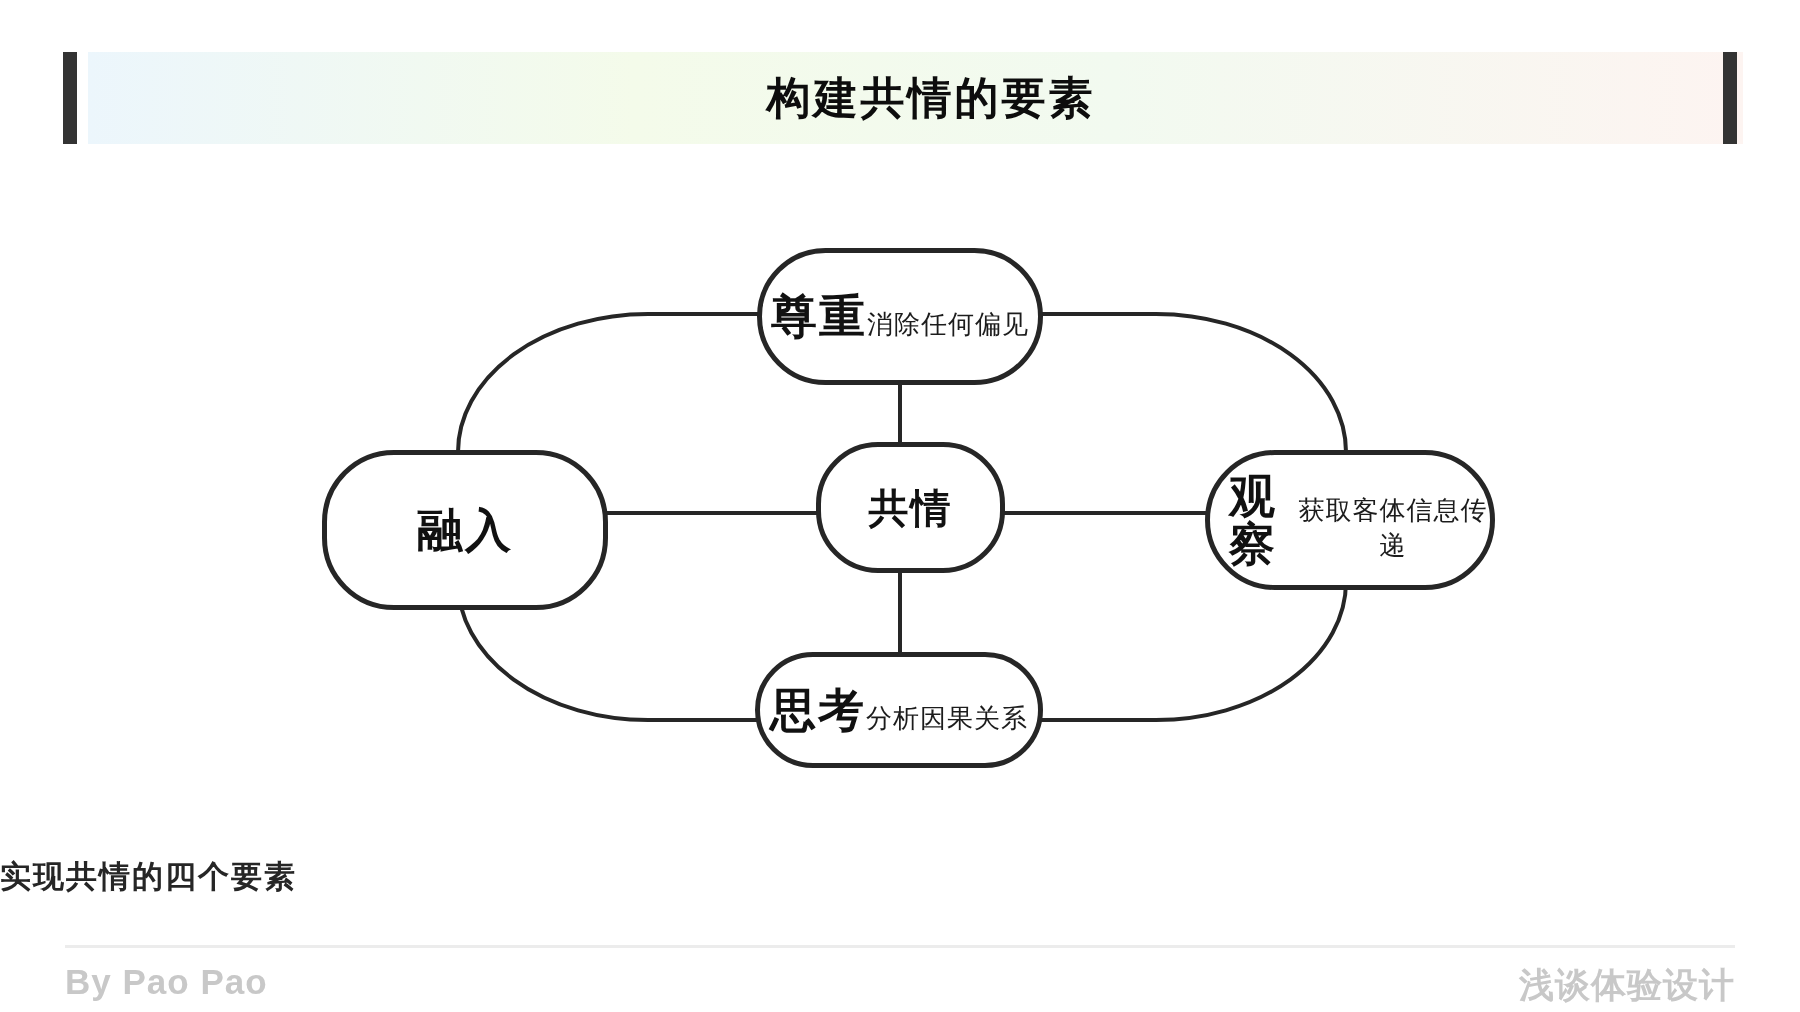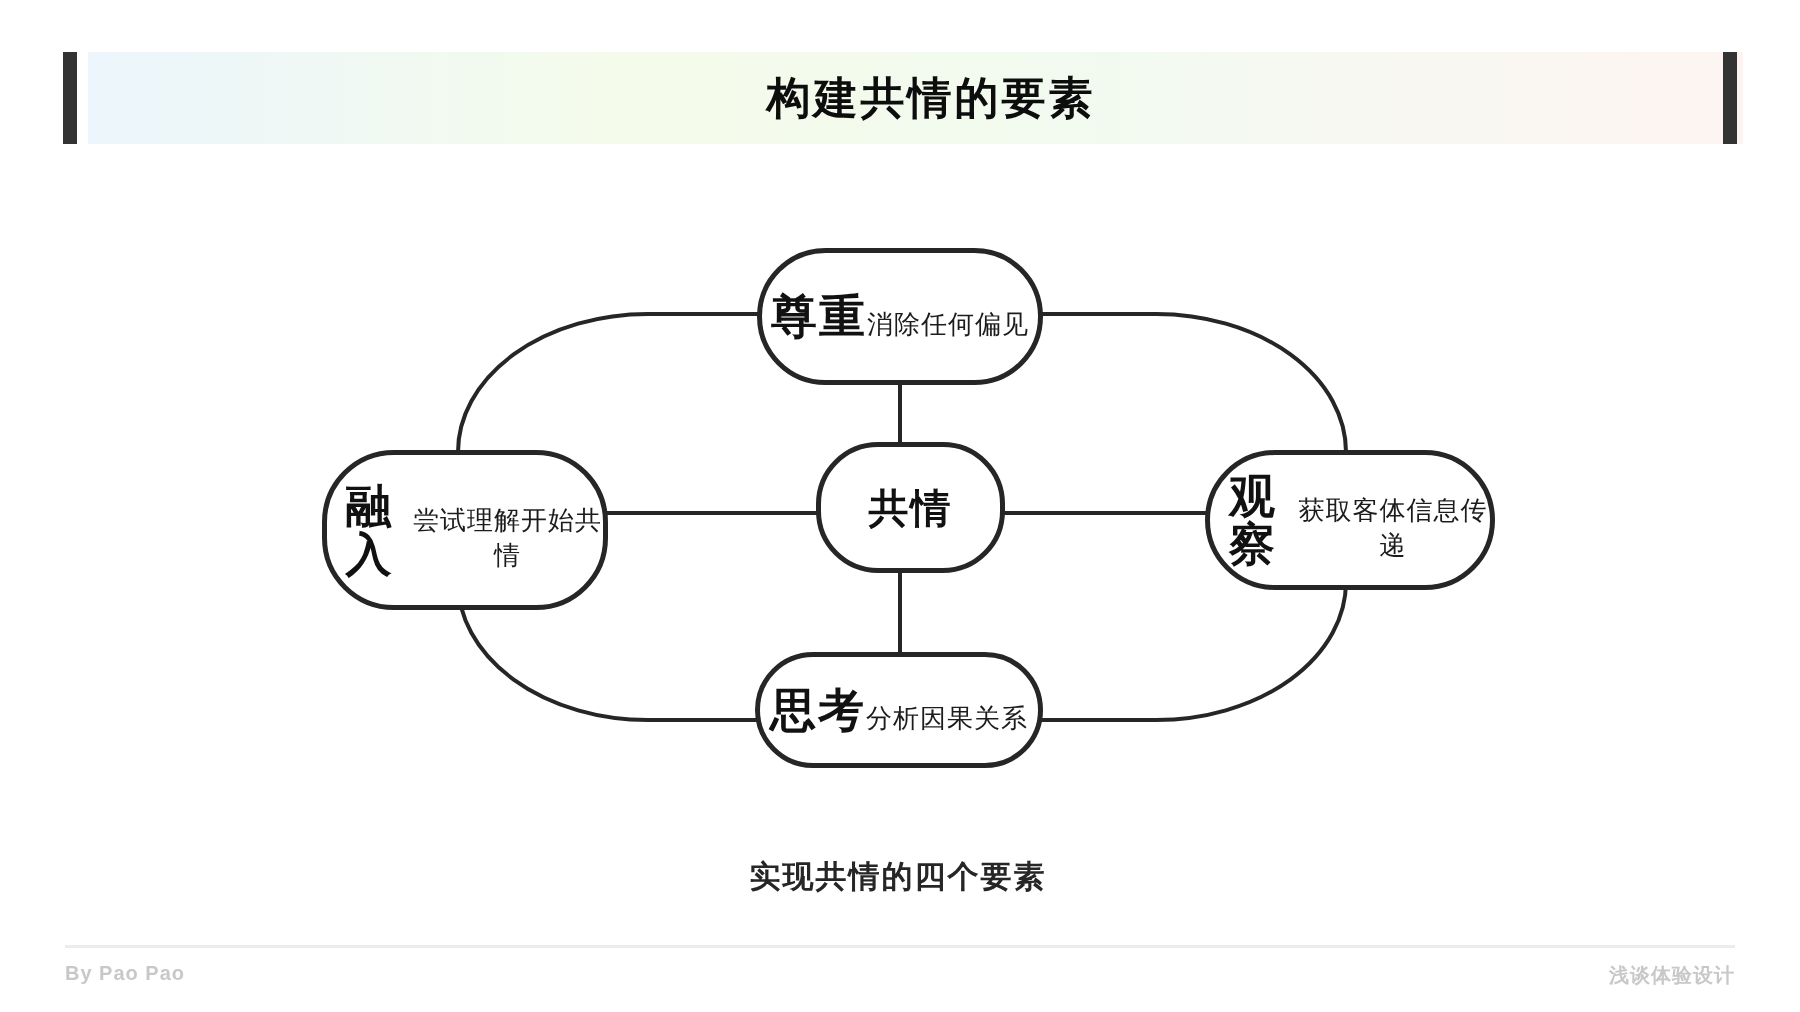--- a/index.html
+++ b/index.html
@@ -36,32 +36,32 @@
   .node-title{font-size:46px;font-weight:900;color:#111111;line-height:1.05;letter-spacing:2px;}
   .node-subtitle{font-size:26px;font-weight:500;color:#1c1c1c;margin-top:16px;letter-spacing:1px;}
   .node.top   {left:757px;top:248px;width:286px;height:137px;}
   .node.left  {left:322px;top:450px;width:286px;height:160px;}
   .node.right {left:1205px;top:450px;width:290px;height:140px;}
   .node.bottom{left:755px;top:652px;width:288px;height:116px;}
   .node.center{left:816px;top:442px;width:189px;height:131px;border-radius:62px;}
   .node.center .node-title{font-size:40px;}
 
   .caption{
-    position:absolute;left:0;top:856px;width:1700px;text-align:center;
-    font-size:31px;font-weight:800;color:#262626;letter-spacing:2px;margin-left:48px;
+    position:absolute;left:0;top:856px;width:1700px;text-align:left;
+    font-size:31px;font-weight:800;color:#262626;letter-spacing:2px;
   }
 
   
   .footer{
     position:absolute;left:65px;top:945px;width:1670px;
     border-top:3px solid #ececec;
     display:flex;justify-content:space-between;align-items:flex-start;
     padding-top:14px;box-sizing:border-box;
   }
-  .footer-text{font-size:20px;font-weight:700;color:#c8c8c8;letter-spacing:1px;}
+  .footer-text{font-size:35px;font-weight:700;color:#c8c8c8;letter-spacing:1px;}
 </style>
 </head>
 <body>
 
 <div class="page">
 
   <div class="header">
     <div class="header-bar left"></div>
     <div class="header-band">
       <h1 class="page-title">构建共情的要素</h1>
@@ -77,21 +77,20 @@
 
   <div class="diagram">
 
     <div class="node top">
       <div class="node-title">尊重</div>
       <div class="node-subtitle">消除任何偏见</div>
     </div>
 
     <div class="node left">
       <div class="node-title">融入</div>
-      <div class="node-subtitle">尝试理解开始共情</div>
     </div>
 
     <div class="node right">
       <div class="node-title">观察</div>
       <div class="node-subtitle">获取客体信息传递</div>
     </div>
 
     <div class="node bottom">
       <div class="node-title">思考</div>
       <div class="node-subtitle">分析因果关系</div>

